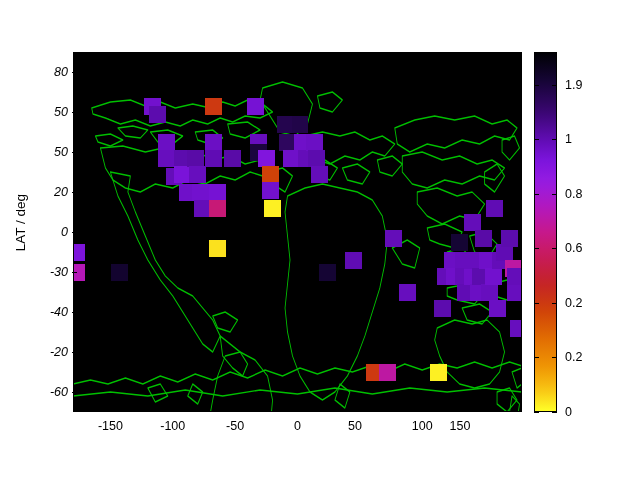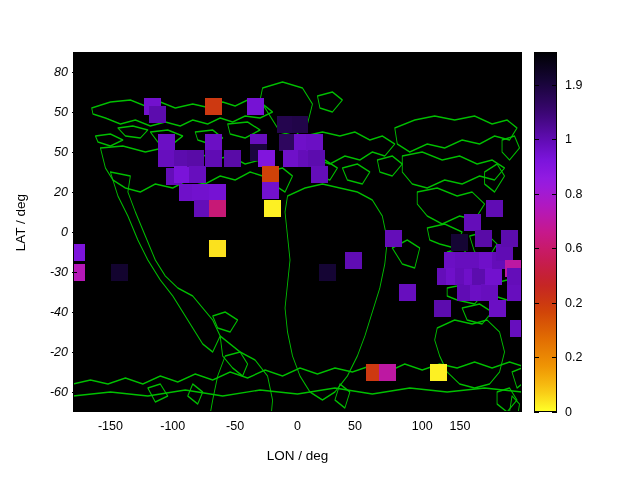--- a/index.html
+++ b/index.html
@@ -223,21 +223,20 @@
     </div>
   <div id="xlabels">
       <div class="xtick" style="left: 110.417px;">-150</div>
       <div class="xtick" style="left: 172.778px;">-100</div>
       <div class="xtick" style="left: 235.139px;">-50</div>
       <div class="xtick" style="left: 297.5px;">0</div>
       <div class="xtick" style="left: 355px; text-align: center;">50</div>
       <div class="xtick" style="left: 422.222px;">100</div>
       <div class="xtick" style="left: 460px;">150</div>
     </div>
-  <div id="xaxis-title">LON / deg</div>
   <div id="yaxis-title">LAT / deg</div>
 
   <div id="cbar">
     <div id="cbar-grad" style="background: linear-gradient(to top, rgb(255, 255, 40) 0%, rgb(252, 230, 32) 2.5%, rgb(249, 206, 23) 5%, rgb(246, 185, 16) 7.5%, rgb(243, 167, 9) 10%, rgb(239, 149, 4) 12.5%, rgb(235, 136, 3) 15%, rgb(230, 123, 3) 17.5%, rgb(226, 110, 2) 20%, rgb(220, 96, 4) 22.5%, rgb(215, 83, 6) 25%, rgb(209, 69, 8) 27.5%, rgb(205, 58, 16) 30%, rgb(201, 48, 26) 32.5%, rgb(198, 38, 36) 35%, rgb(197, 33, 51) 37.5%, rgb(198, 30, 68) 40%, rgb(199, 27, 86) 42.5%, rgb(200, 26, 103) 45%, rgb(199, 25, 122) 47.5%, rgb(198, 24, 140) 50%, rgb(191, 24, 158) 52.5%, rgb(184, 24, 176) 55%, rgb(176, 24, 193) 57.5%, rgb(166, 26, 205) 60%, rgb(156, 27, 218) 62.5%, rgb(146, 27, 225) 65%, rgb(135, 23, 223) 67.5%, rgb(124, 20, 220) 70%, rgb(112, 17, 203) 72.5%, rgb(100, 13, 185) 75%, rgb(88, 11, 165) 77.5%, rgb(76, 9, 144) 80%, rgb(63, 7, 123) 82.5%, rgb(52, 6, 103) 85%, rgb(41, 6, 86) 87.5%, rgb(31, 5, 69) 90%, rgb(21, 5, 52) 92.5%, rgb(14, 3, 36) 95%, rgb(7, 2, 20) 97.5%, rgb(0, 0, 4) 100%);"></div>
   </div>
   <div id="cbticks">
       <div class="cbtick" style="top: 32.7273px;">1.9</div>
       <div class="cbtm" style="top: 32.7273px;"></div>
       <div class="cbtm2" style="top: 32.7273px;"></div>
       <div class="cbtick" style="top: 87.2727px;">1</div>

